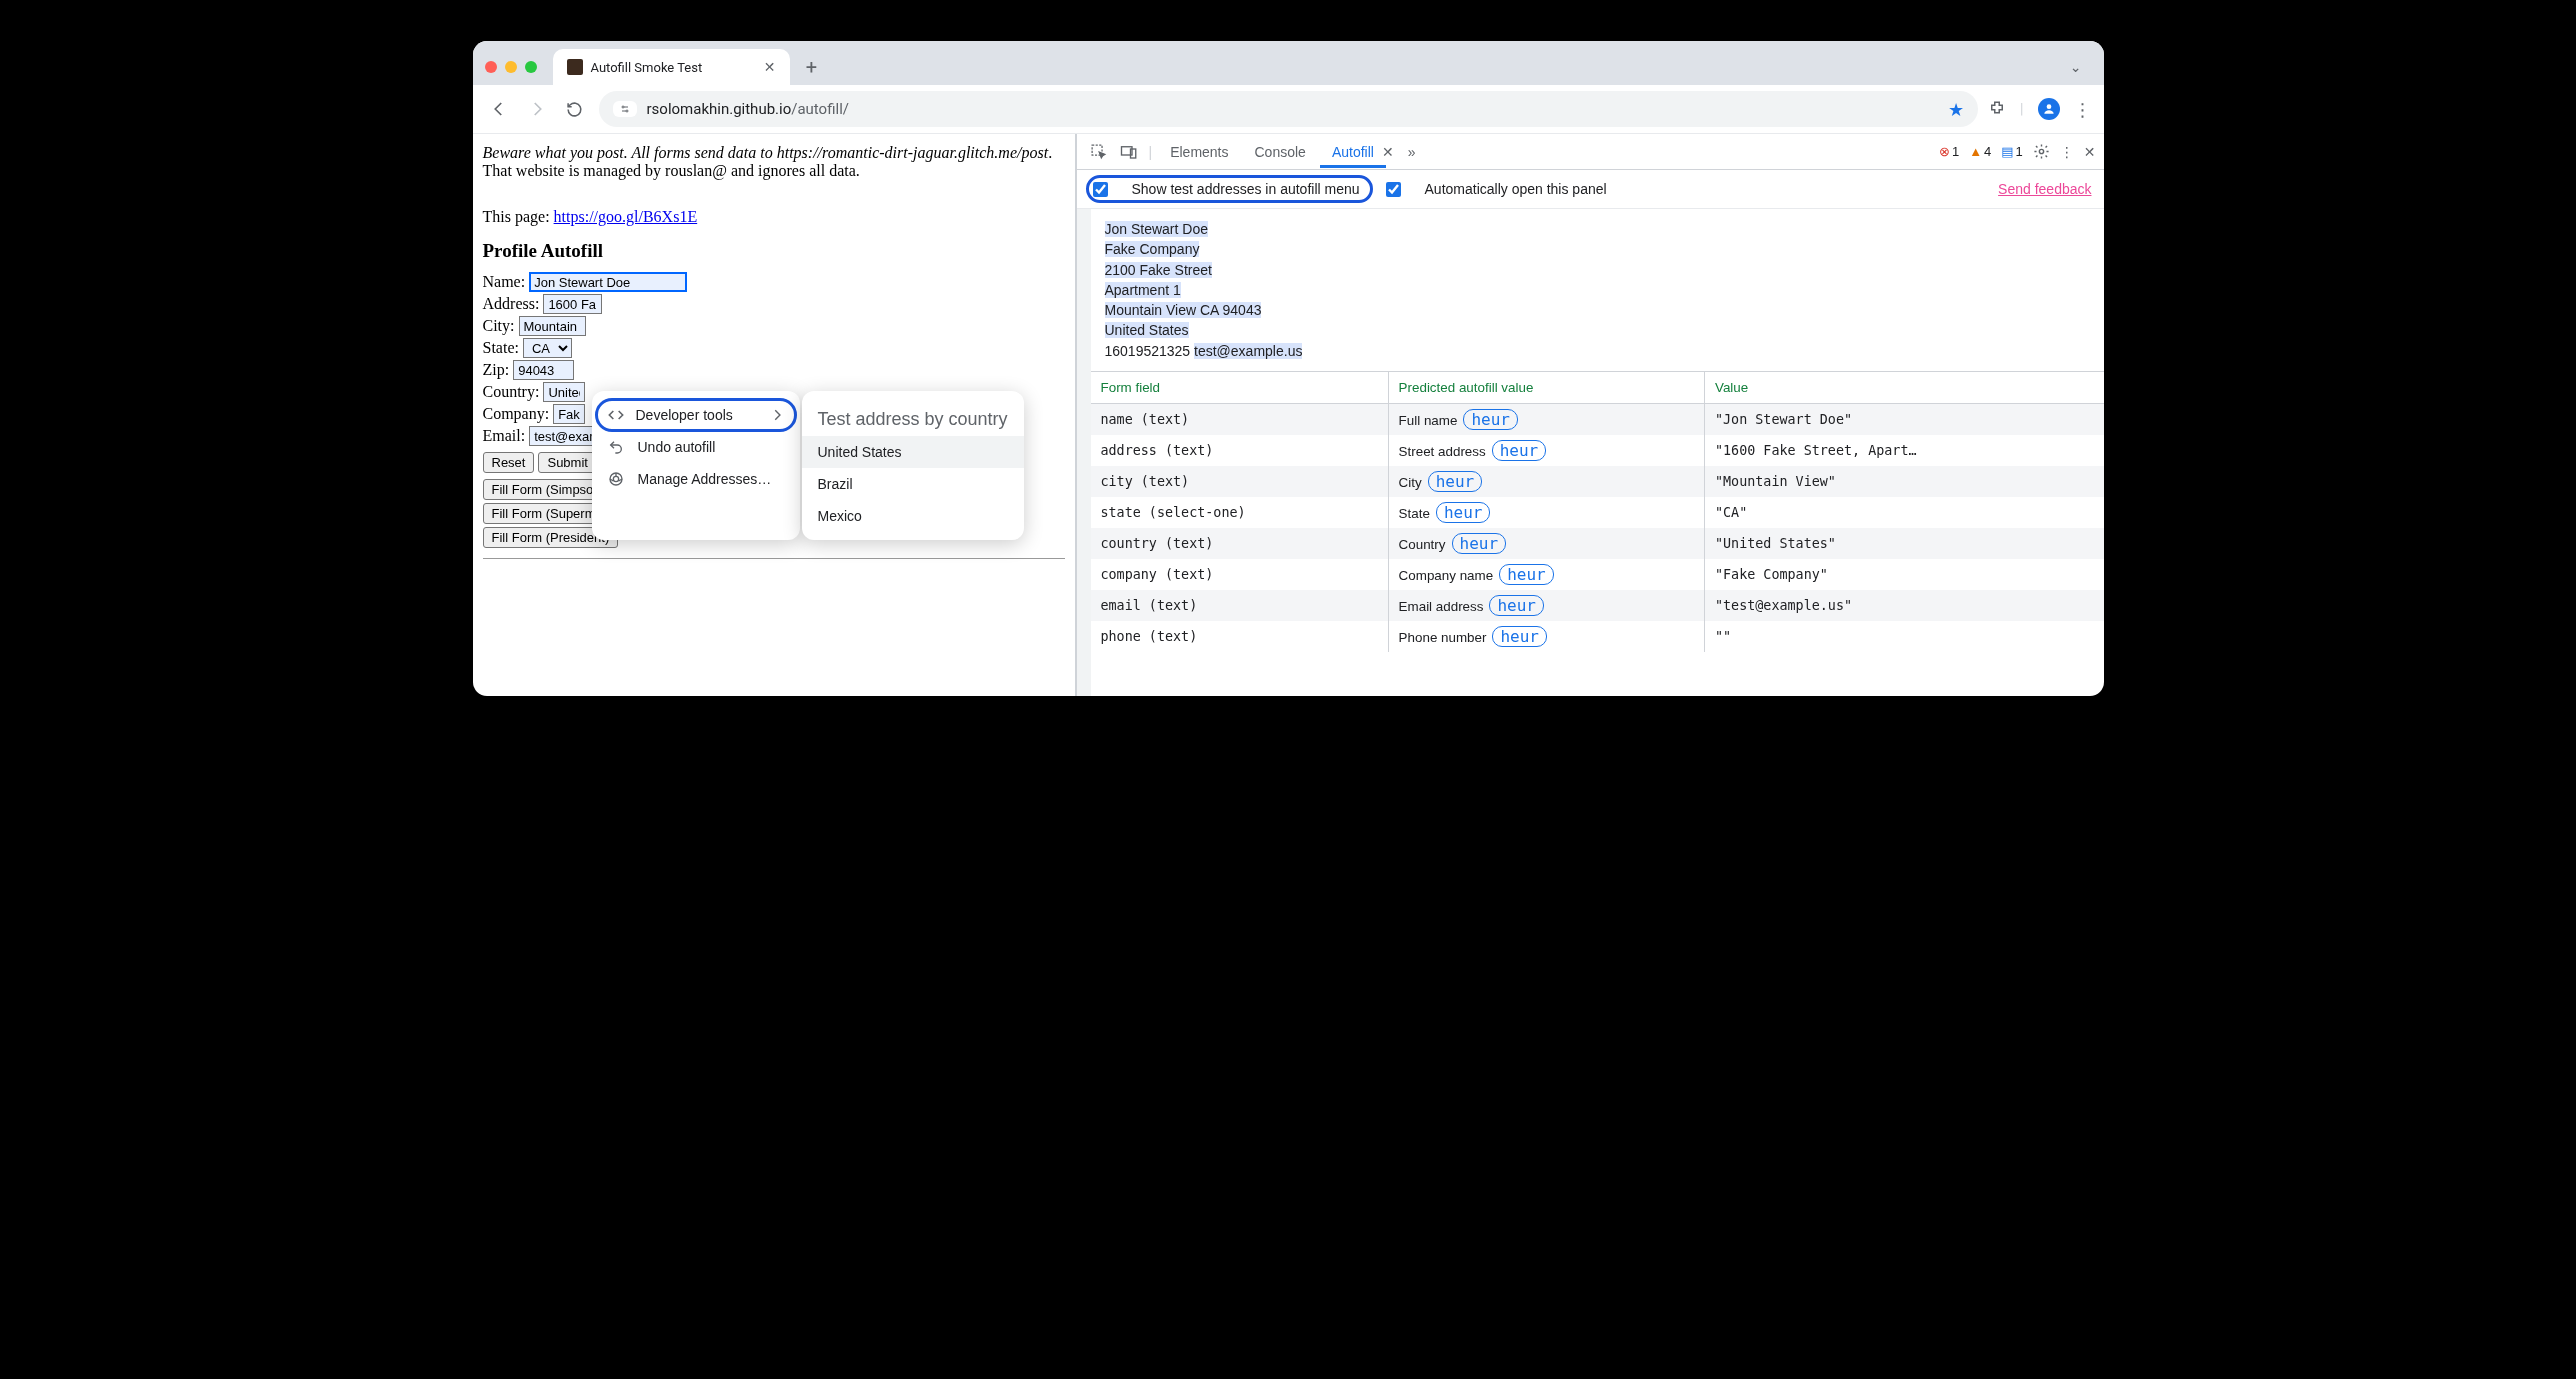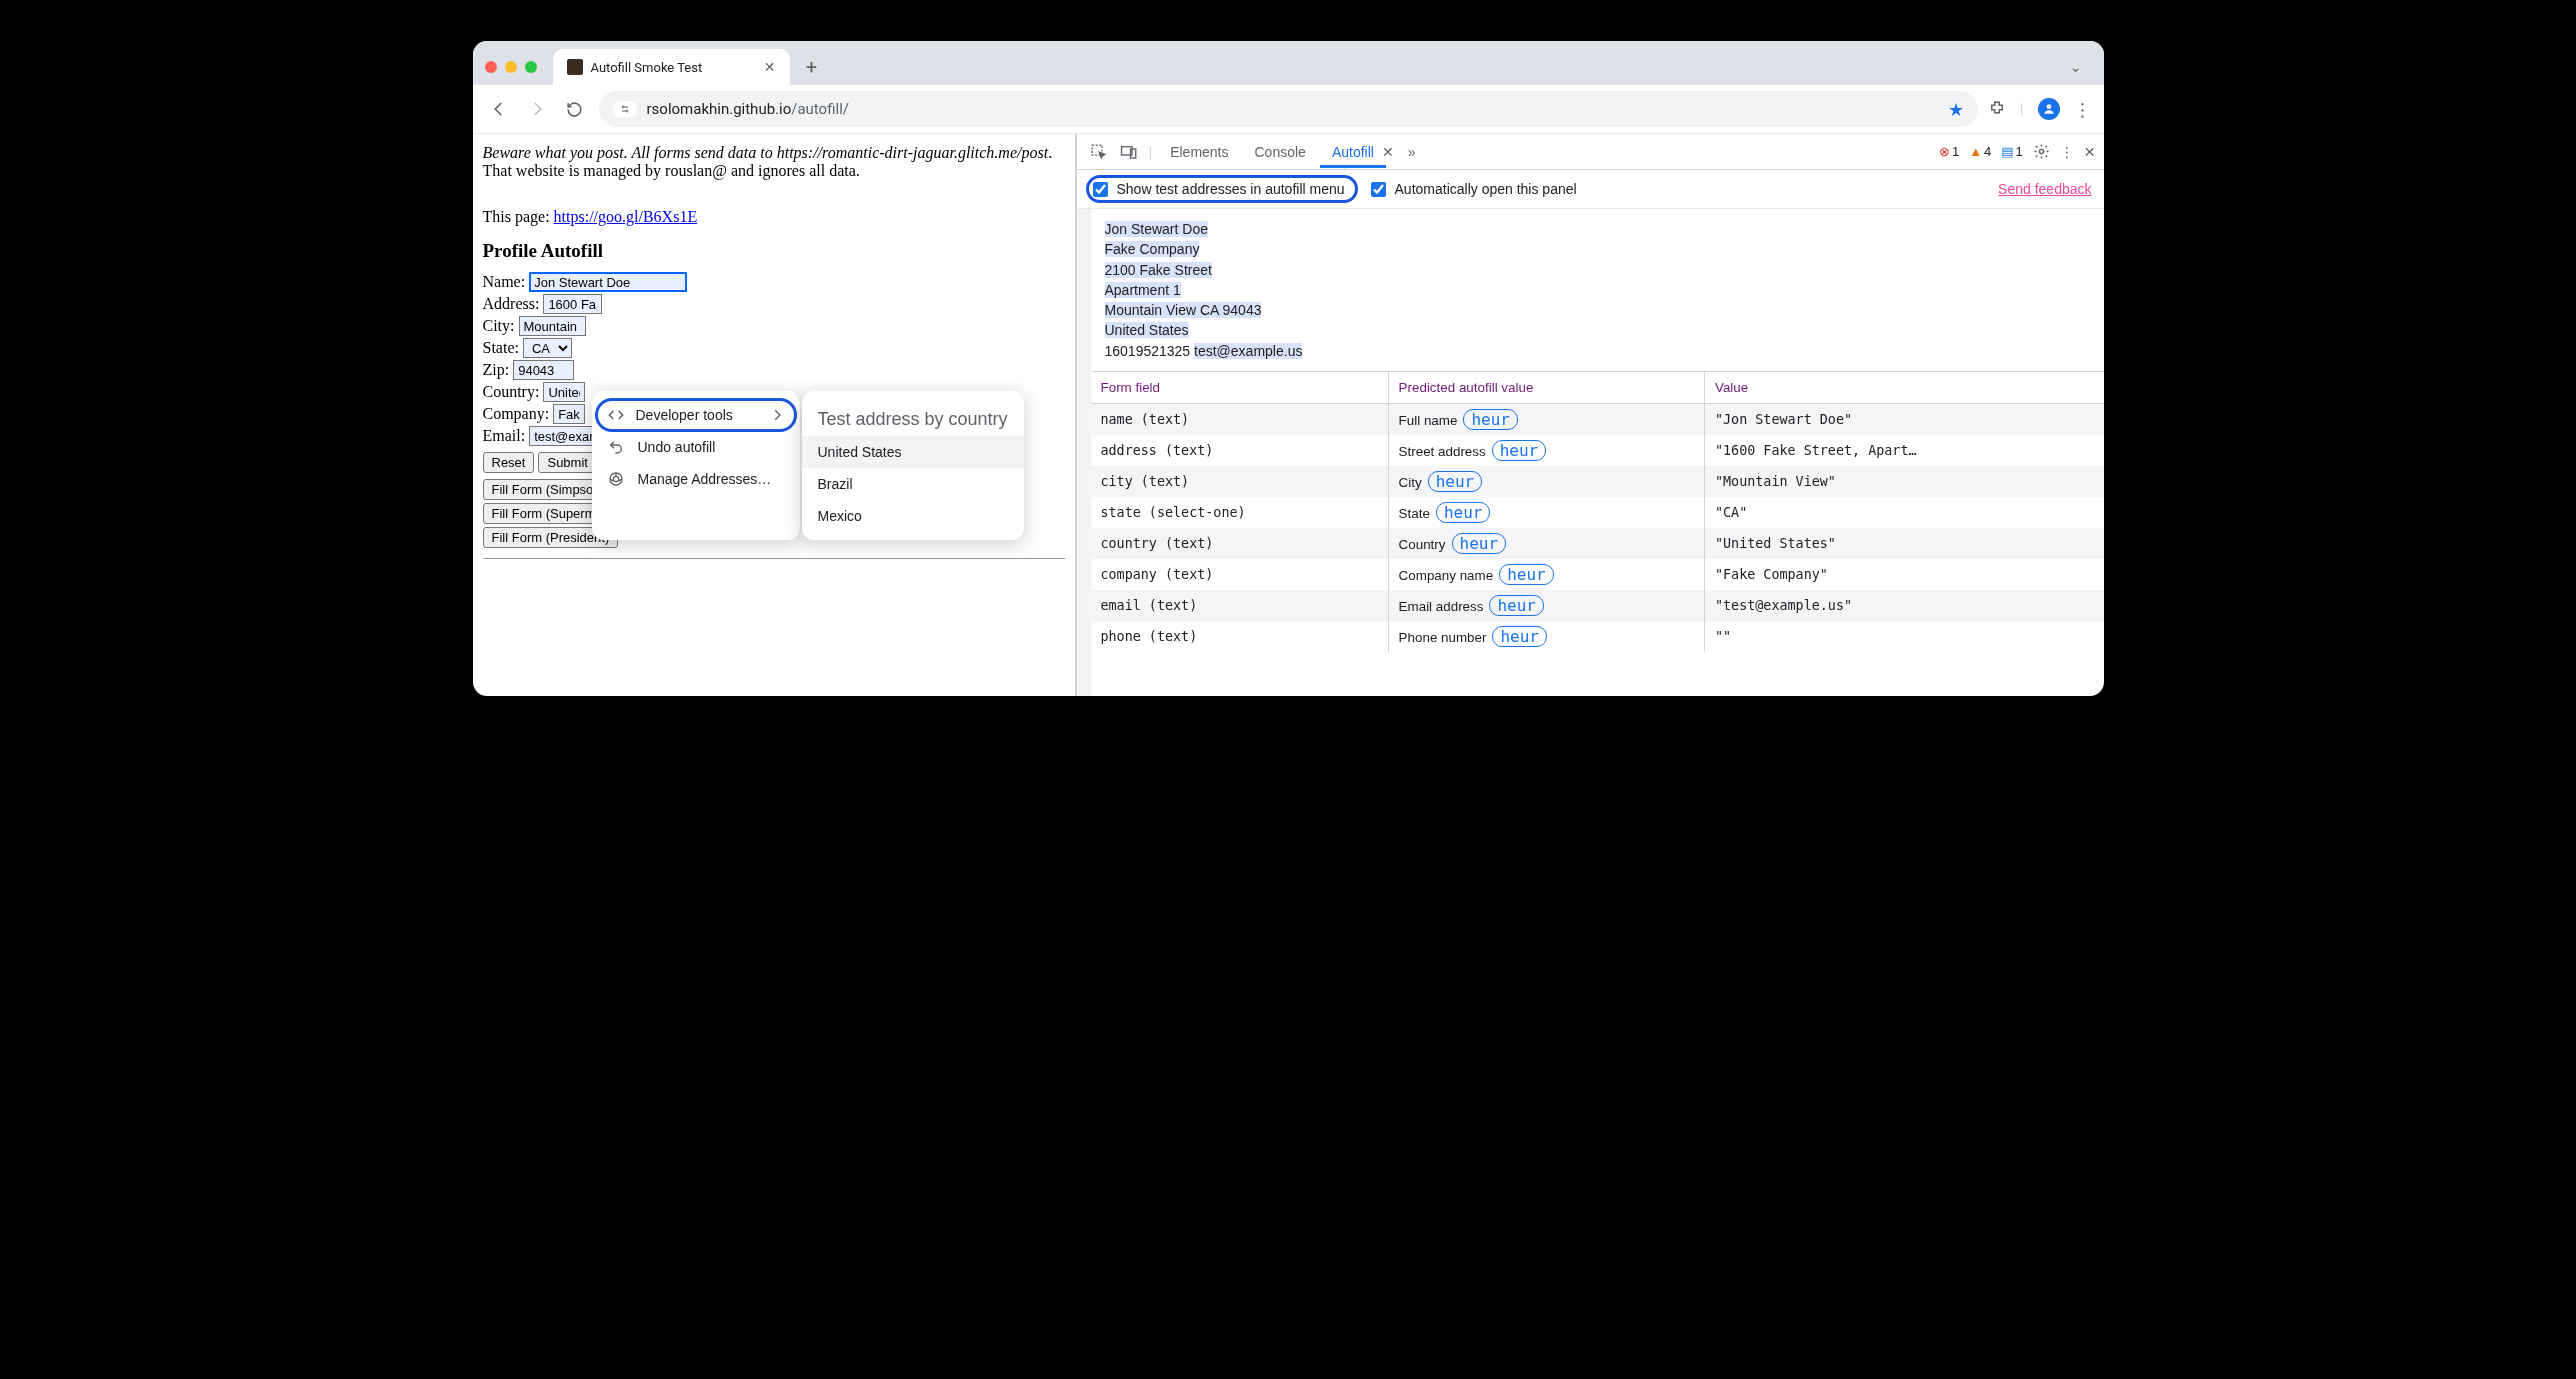--- a/index.html
+++ b/index.html
@@ -67,33 +67,33 @@
     .dt-tab.active { color: #1a73e8; border-bottom: 3px solid #1a73e8; padding-bottom: 5px; }
     .dt-tab-close { color:#5f6368; margin-left:-6px; padding-right:6px; }
     .dt-more { color:#5f6368; padding: 0 6px; }
     .dt-right { margin-left: auto; display: flex; align-items: center; gap: 10px; }
     .dt-badge { display:flex; align-items:center; gap:2px; font-size:13px;}
     .dt-badge .err { color:#d93025; }
     .dt-badge .warn { color:#e37400; }
     .dt-badge .info { color:#1a73e8; }
     
     .dt-opts { display: flex; align-items: center; gap: 16px; padding: 8px 12px; border-bottom: 1px solid #e8eaed; }
-    .dt-check { display: flex; align-items: center; gap: 9px; }
+    .dt-check { display: flex; align-items: center; gap: 24px; }
     .dt-check input { width:15px; height:15px; accent-color: #1a73e8; }
     .dt-check.boxed { outline: 3px solid #1a56db; border-radius: 18px; padding: 3px 10px 3px 4px; }
     .dt-opts a { color: #ec4899; text-decoration: underline; margin-left:auto; }
     
     .dt-body { display: flex; flex: 1; overflow:hidden; }
     .dt-scroll { width: 14px; background: #f1f3f4; }
     .dt-main { flex: 1; overflow: hidden; }
     .address-block { padding: 10px 14px; line-height: 1.45; }
     .address-block span.hl { background: #d7e3fb; }
     
     .dt-table { width: 100%; border-collapse: collapse; font-size: 13.4px; }
-    .dt-table th { text-align: left; font-weight: 400; color: #701a75; padding: 8px 10px; border-top: 1px solid #d0d3d8; border-bottom: 1px solid #d0d3d8; background:#fff;}
+    .dt-table th { text-align: left; font-weight: 400; color: #15803d; padding: 8px 10px; border-top: 1px solid #d0d3d8; border-bottom: 1px solid #d0d3d8; background:#fff;}
     .dt-table th + th, .dt-table td + td { border-left: 1px solid #d0d3d8; }
     .dt-table td { padding: 5px 10px; font-family: ui-monospace, Menlo, monospace; white-space: nowrap; overflow: hidden; text-overflow: ellipsis; max-width: 237px;}
     .dt-table tr:nth-child(odd) td { background: #f4f5f7; }
     .heur { display: inline-block; border: 1px solid #1a73e8; color: #1a73e8; border-radius: 10px; padding: 0 7px; font-size: 16px; font-family: ui-monospace, monospace; margin-left: 6px; }
     .pred-name { font-family: -apple-system, sans-serif; }
     
     svg { display: block; }
   </style>
 </head>
 <body>

